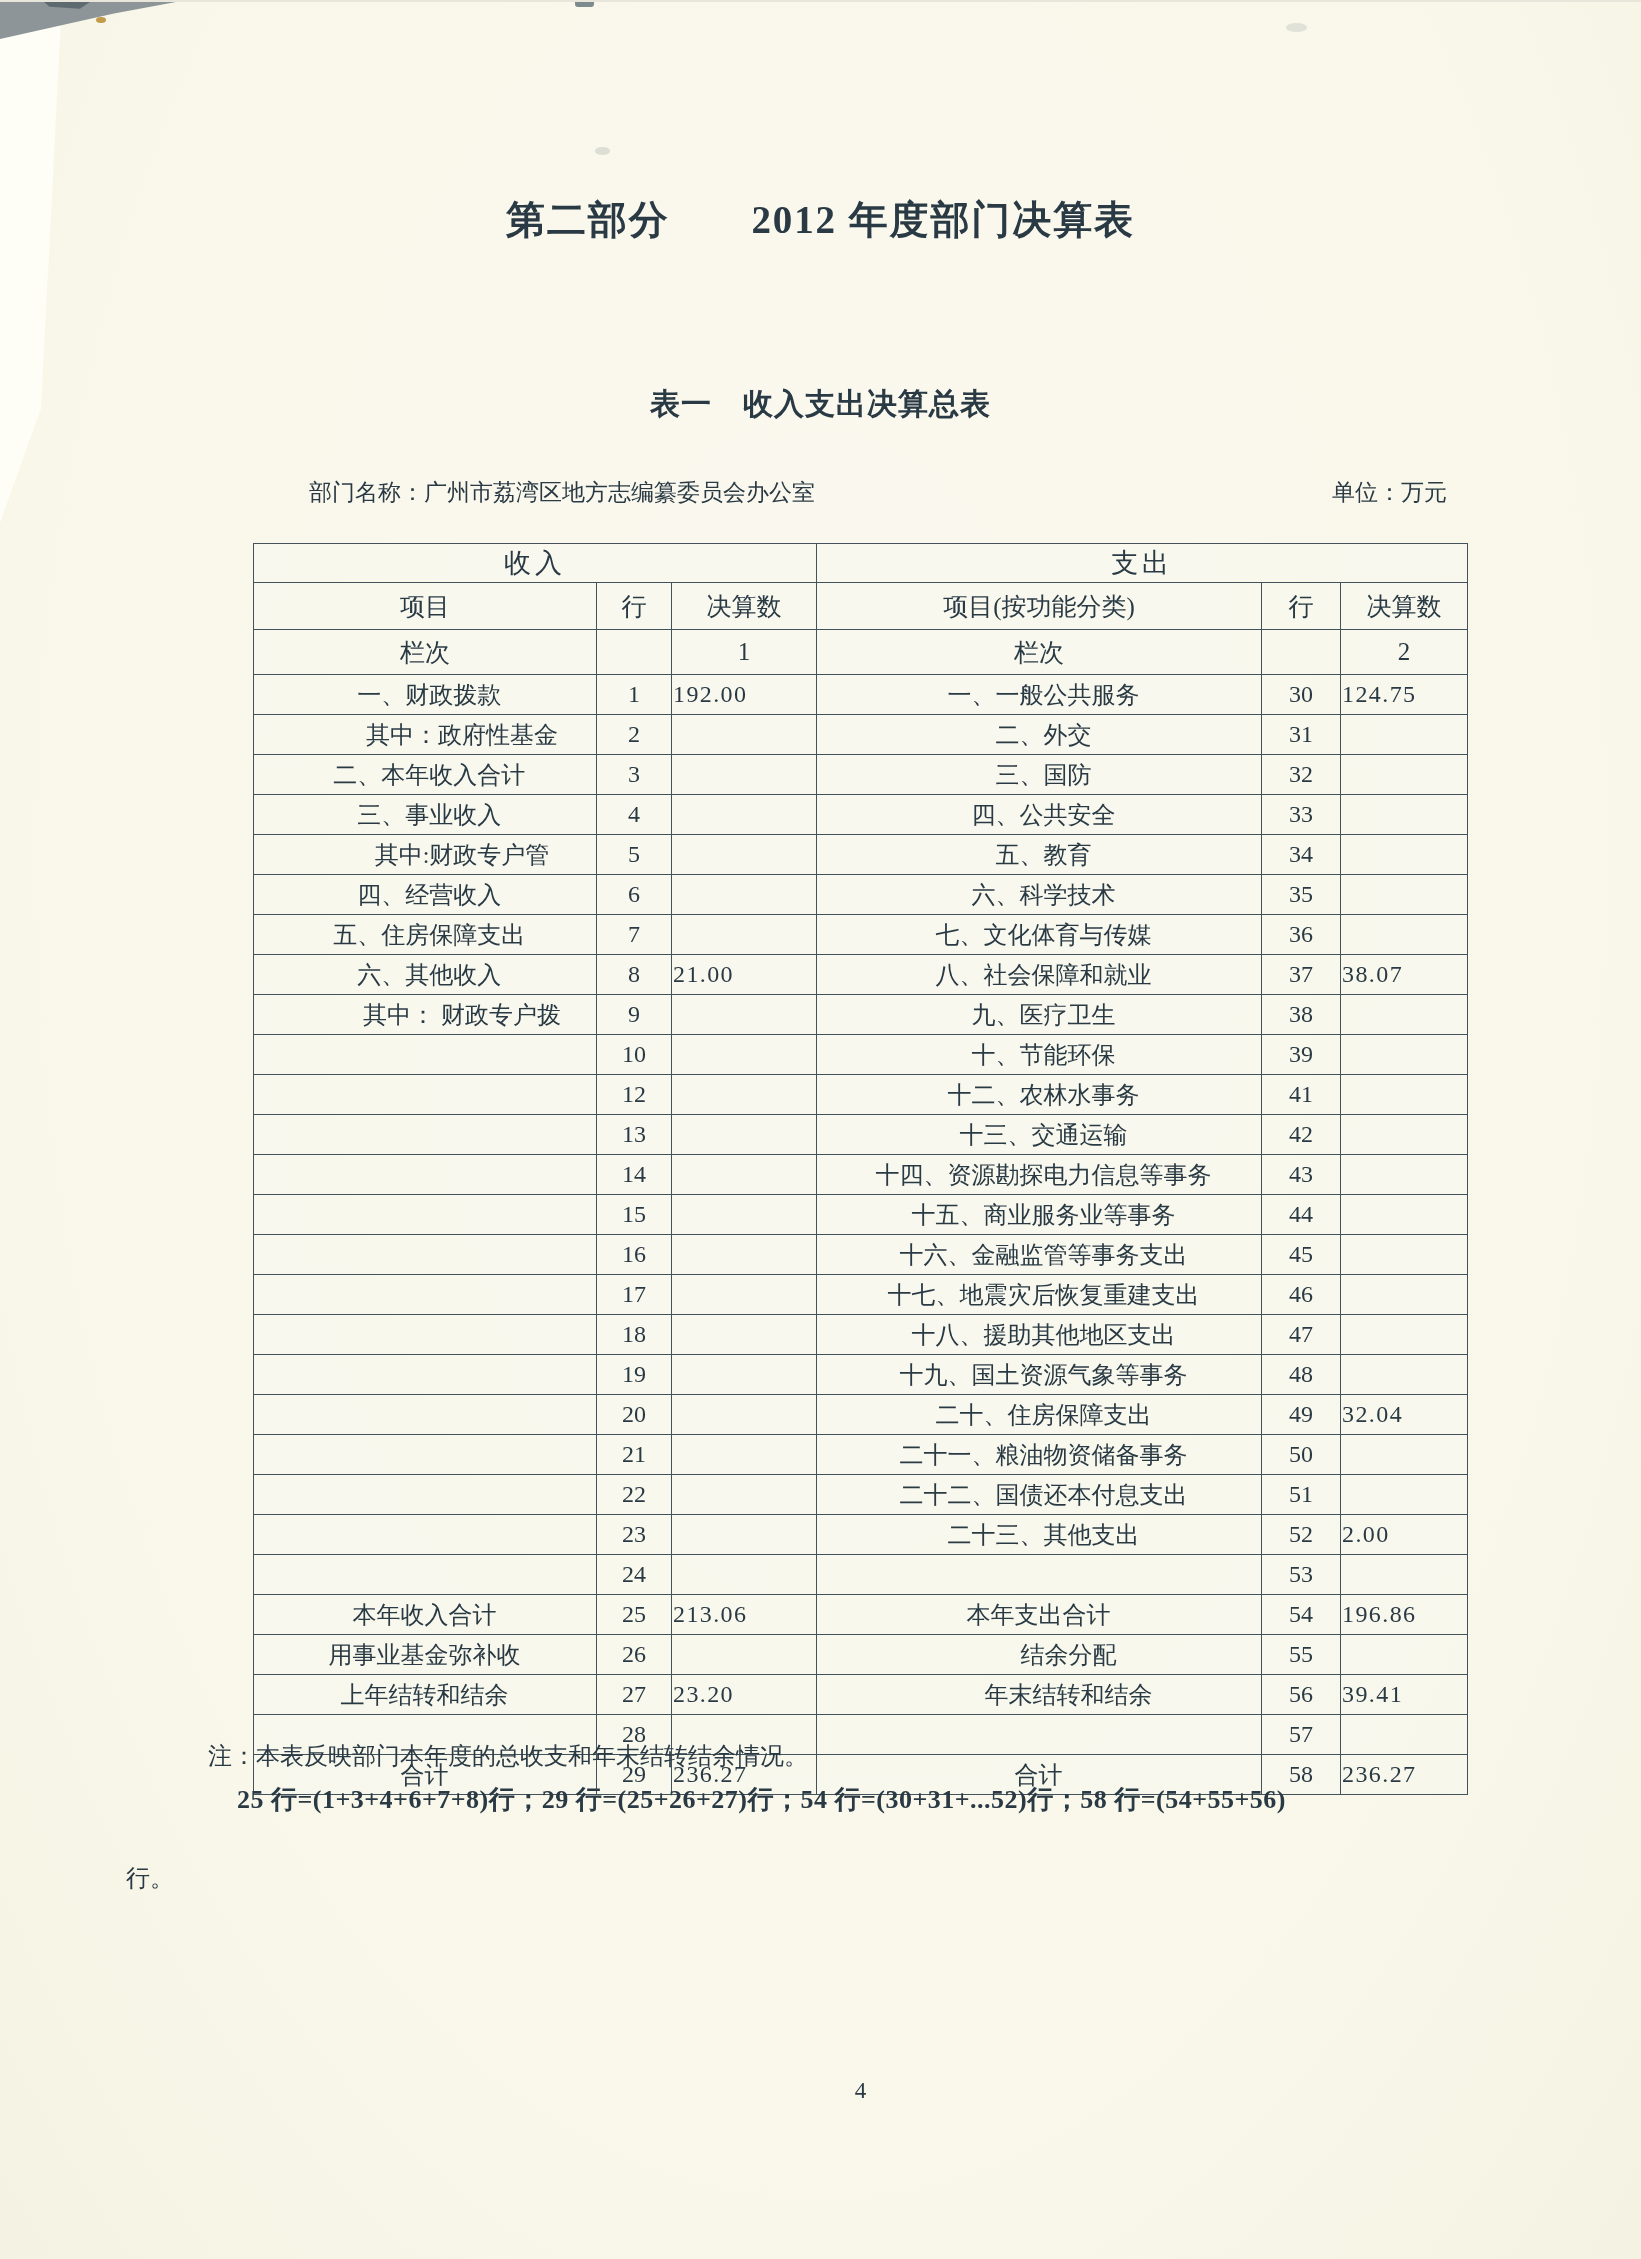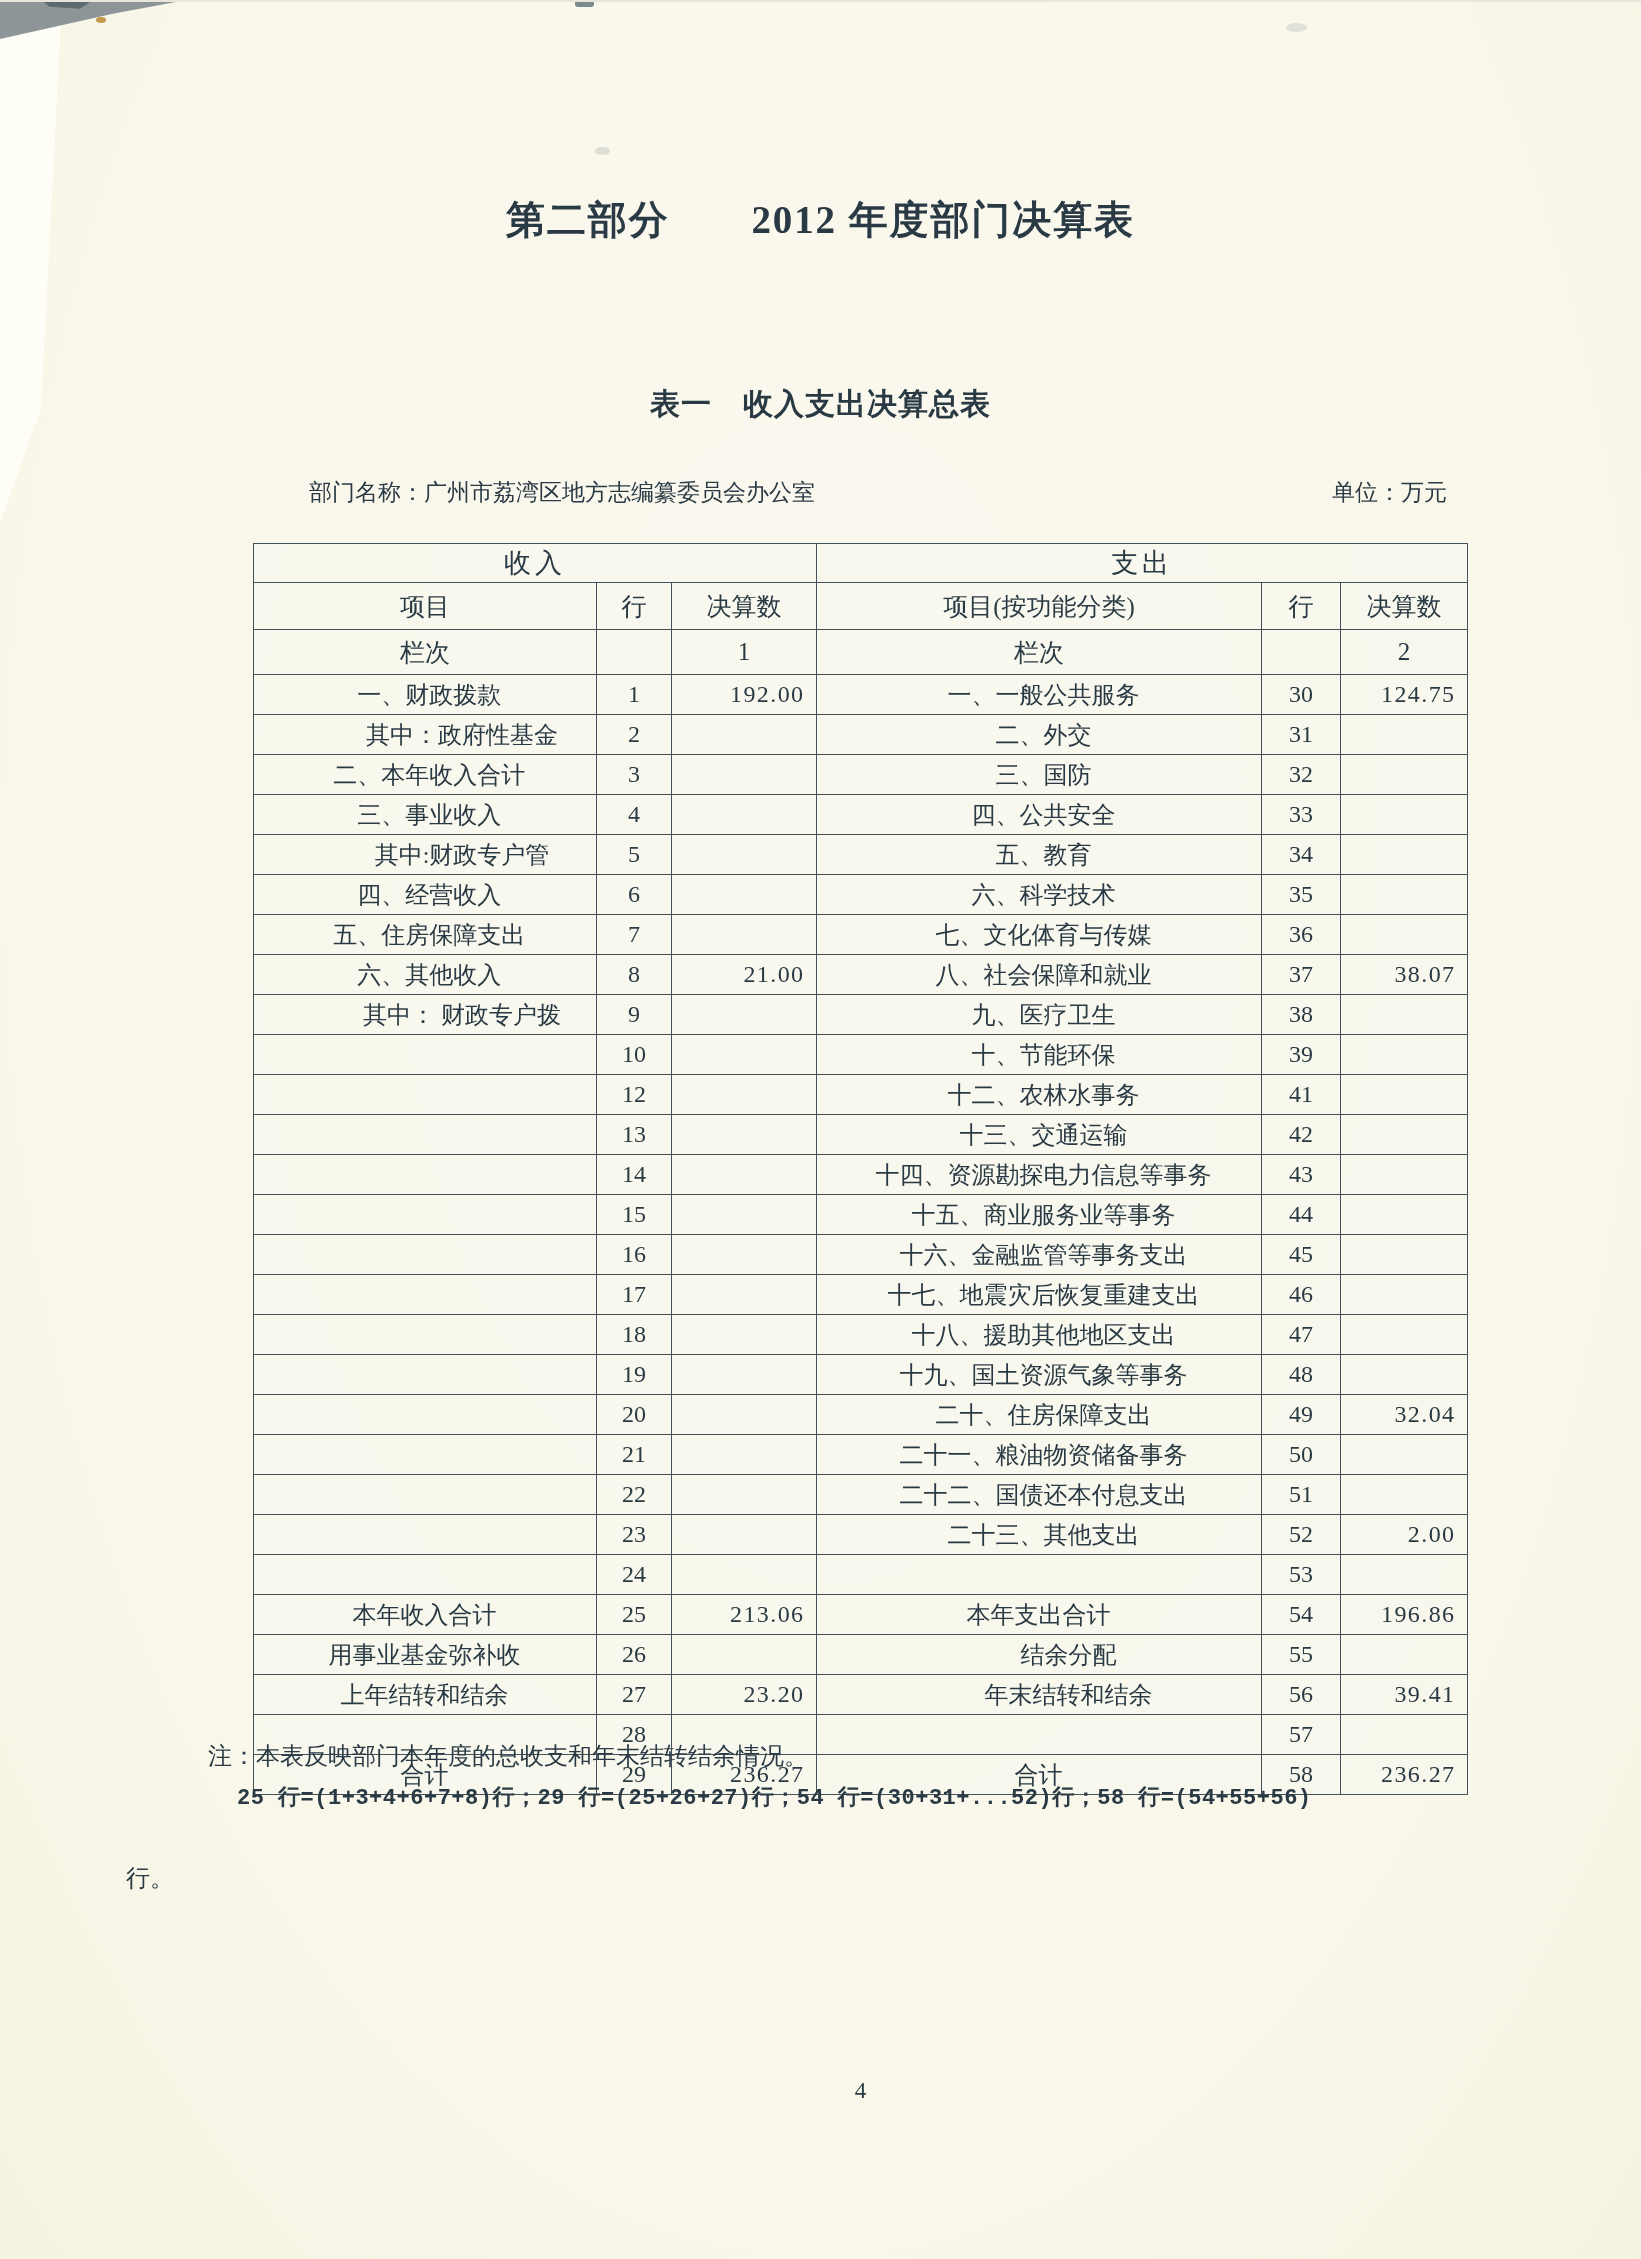--- a/index.html
+++ b/index.html
@@ -43,29 +43,29 @@
     font-weight:400;overflow:hidden;white-space:nowrap;
   }
   table.acct{border:1.9px solid var(--line,#44525b);}
   tr.section-row th{height:33px;font-size:27px;letter-spacing:3.9px;}
   tr.colhead-row th{height:44px;font-size:25px;}
   tr.lanci-row td{height:42px;font-size:25px;text-align:center;}
   tr.lanci-row td{border-bottom:1.9px solid var(--line,#44525b);}
   tbody td{height:37px;font-size:24px;}
   td.item{text-align:center;padding-left:9.7px;}
   td.num{text-align:center;}
-  td.val{text-align:right;padding-right:11.6px;letter-spacing:1.4px;}
+  td.val{padding-right:11.6px;letter-spacing:1.4px;}
   .align-sub{padding-left:75px !important;}
   .align-center{text-align:center !important;padding-left:0 !important;}
   .align-indent{padding-left:60px !important;}
   tr.sep td{border-top:1.9px solid var(--line,#44525b);}
 
   .note-1{position:absolute;left:208px;top:1738px;font-size:24px;}
-  .note-formula{position:absolute;left:237px;top:1780px;font-size:22px;
-    font-family:Liberation Mono, monospace;font-weight:700;letter-spacing:0.5px;}
+  .note-formula{position:absolute;left:237px;top:1780px;font-size:26px;
+    font-family:Liberation Serif, serif;font-weight:700;letter-spacing:0.5px;}
   .note-cont{position:absolute;left:126px;top:1860px;font-size:24px;}
   .page-number{position:absolute;left:253px;top:2076px;width:1215px;text-align:center;font-size:23px;}
 </style>
 </head>
 <body>
 
 <div class="page">
 
   <div class="paper-fold"></div>
   <div class="corner-dark"></div>

